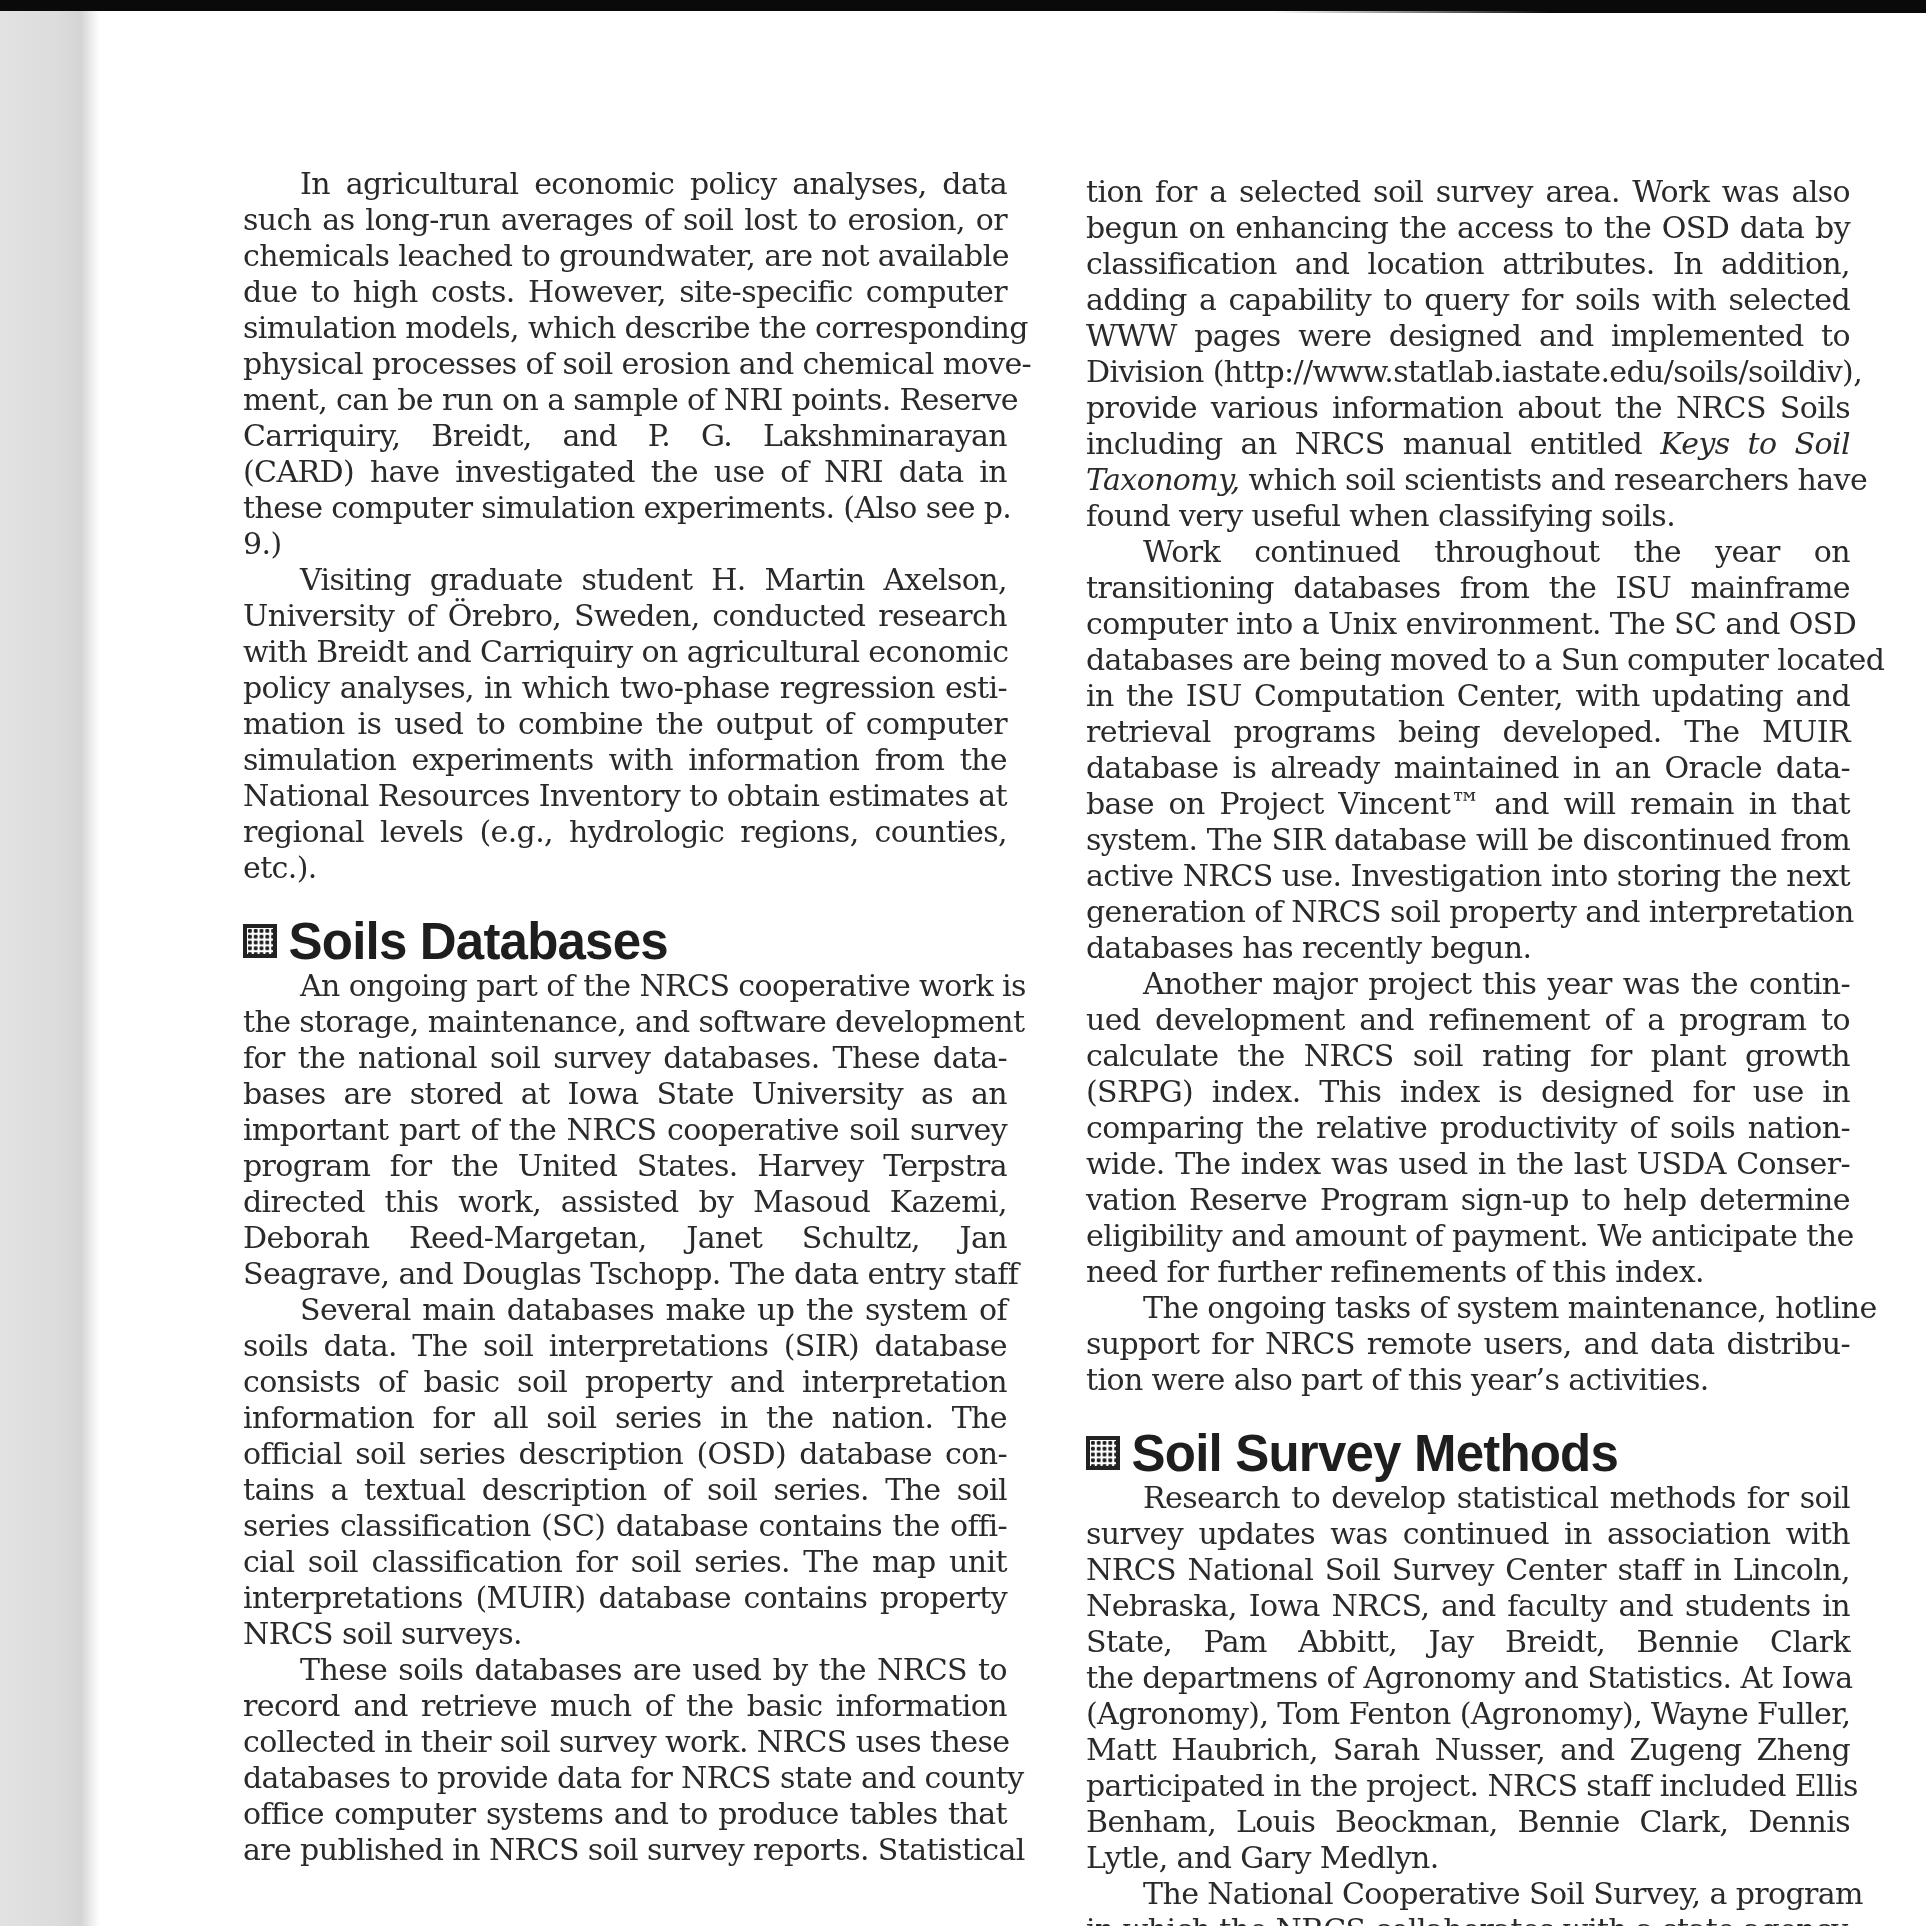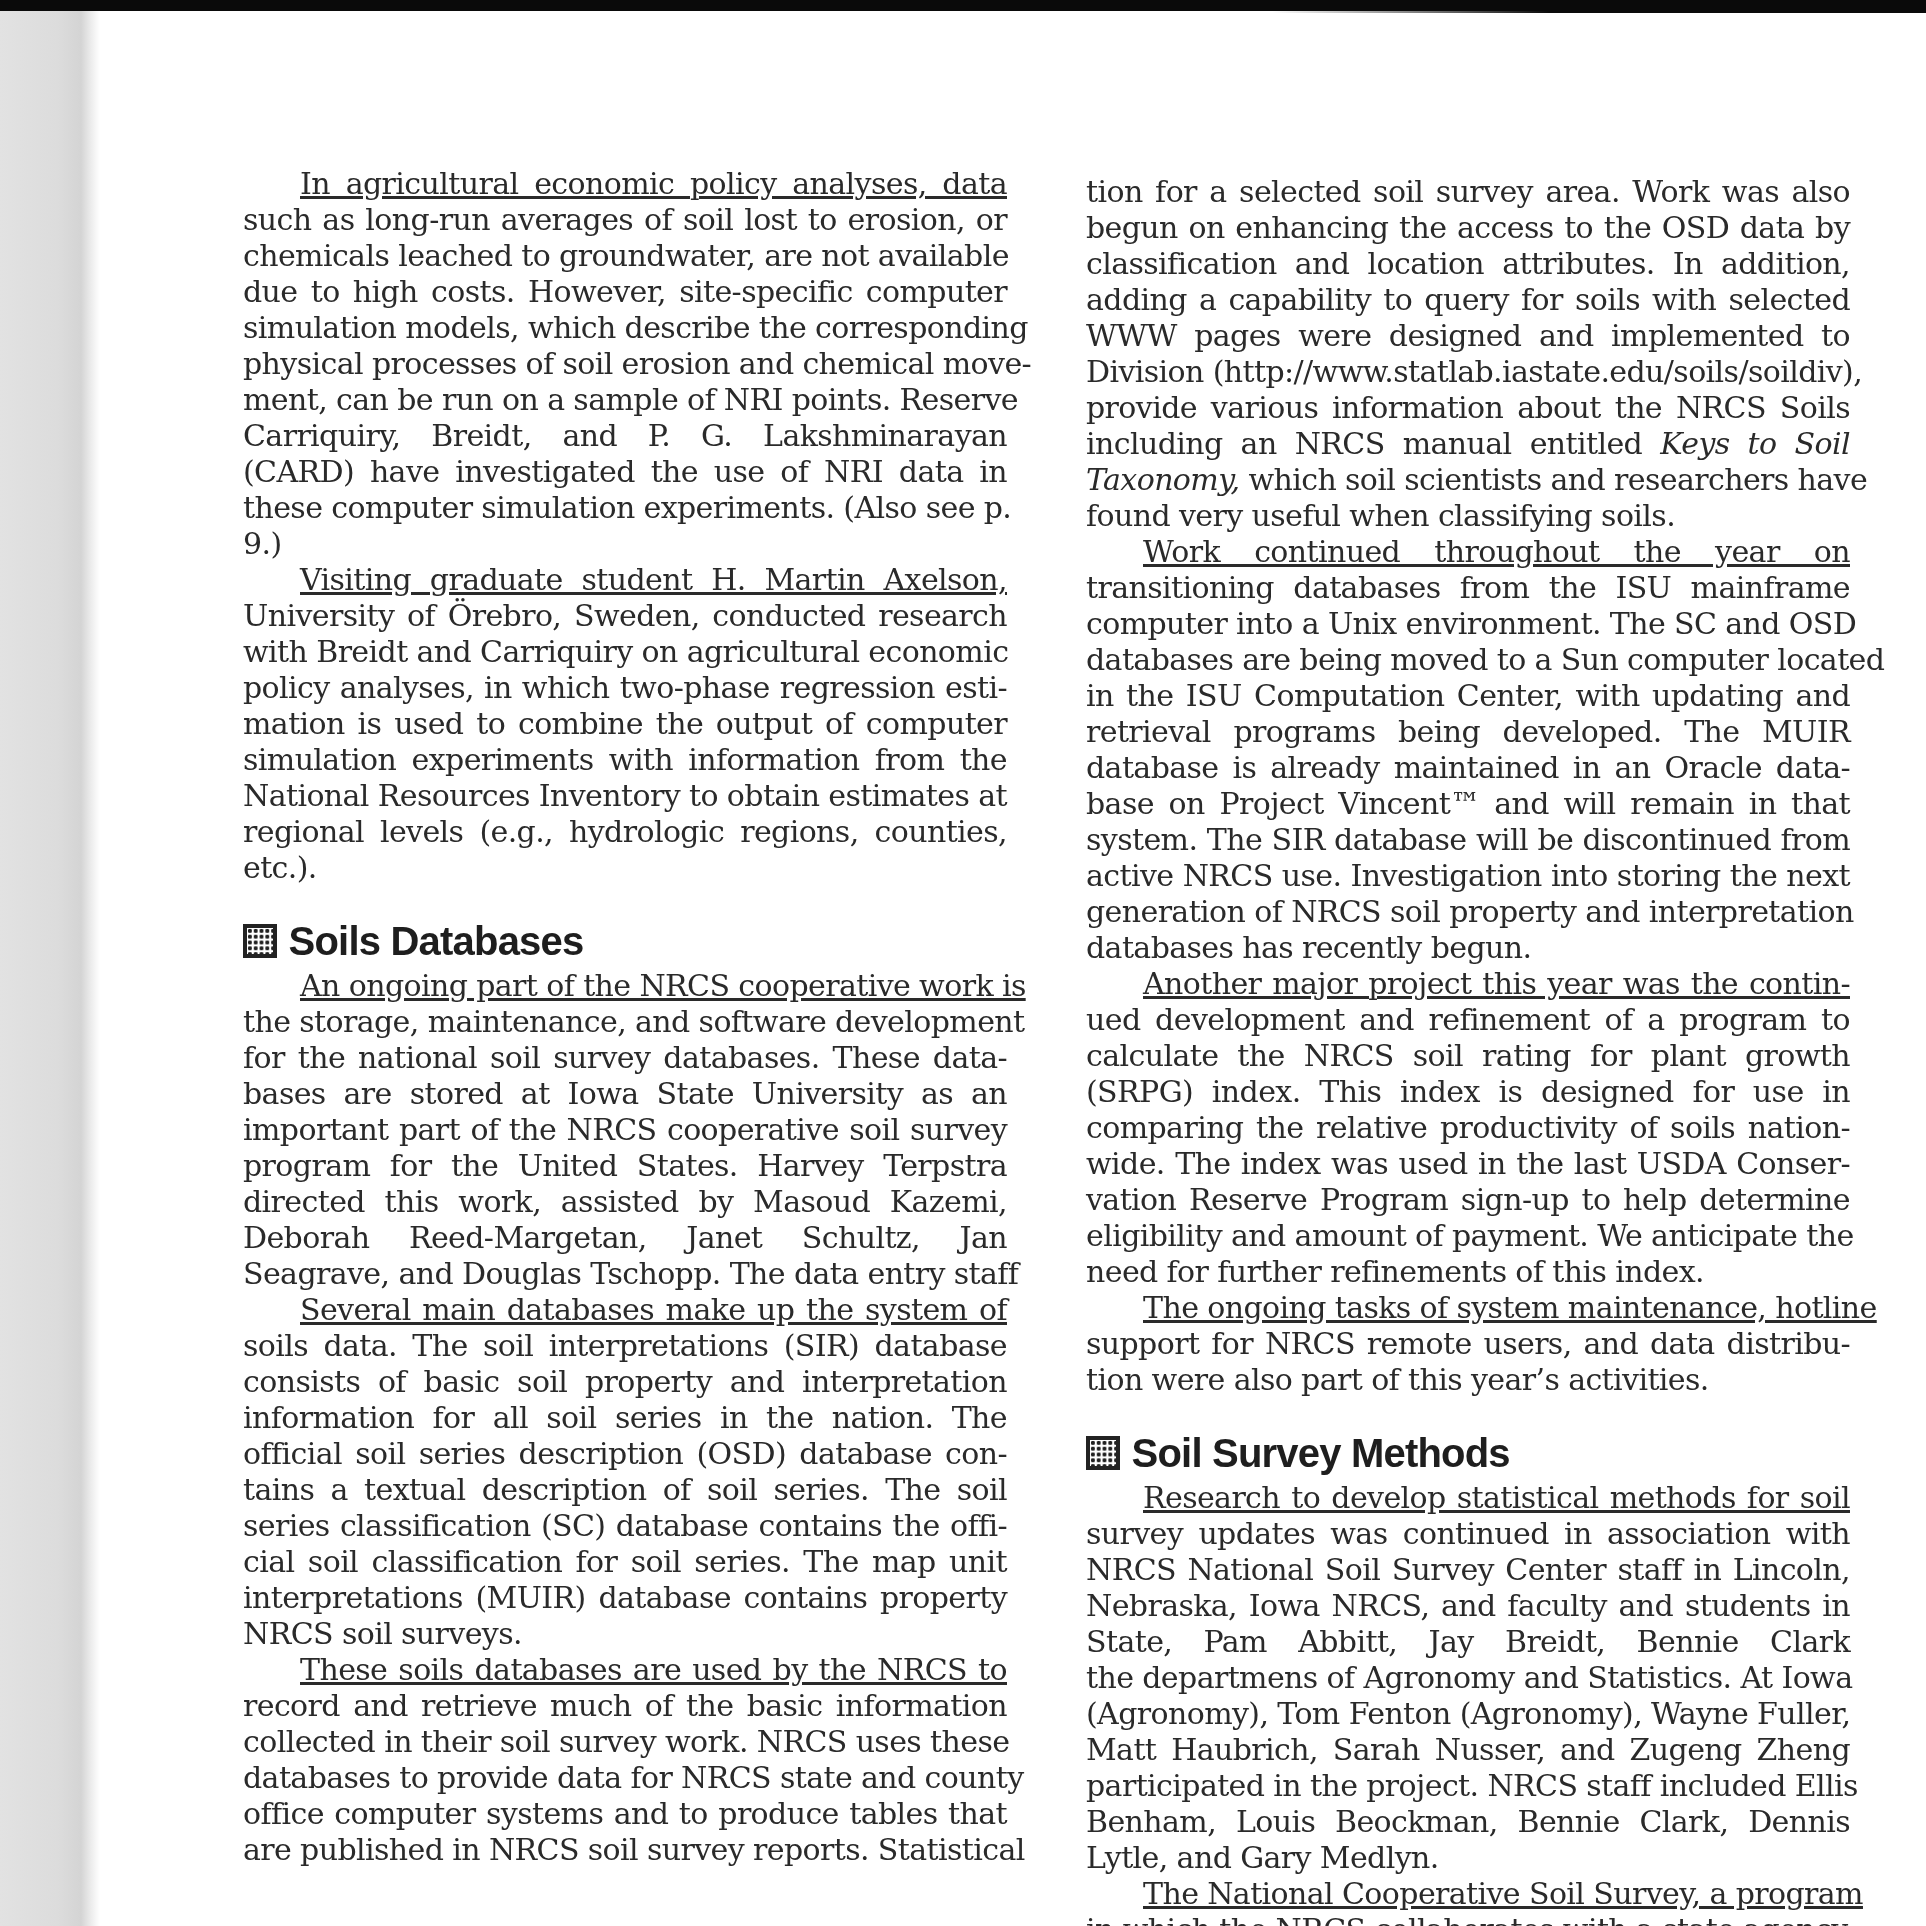--- a/index.html
+++ b/index.html
@@ -26,26 +26,26 @@
   }
   .col-left { left: 243px; top: 166px; }
   .col-right { left: 1086px; top: 174px; }
   .line {
     display: block; height: 36px; line-height: 36px;
     font-size: 30px; white-space: nowrap;
     text-align: justify; text-align-last: justify;
     letter-spacing: -0.6px;
   }
   .line.last { text-align-last: left; }
-  .line.indent { padding-left: 57px; text-decoration: underline; }
+  .line.indent { padding-left: 57px; }
   .heading {
     display: flex; align-items: center; height: 50px;
     margin-top: 30px; margin-bottom: 2.3px;
     font-family: "Liberation Sans", "DejaVu Sans", sans-serif;
-    font-weight: bold; font-size: 40px; color: #1e1e1e; letter-spacing: -0.8px;
+    font-weight: bold; font-size: 51px; color: #1e1e1e; letter-spacing: -0.8px;
   }
   .heading-icon {
     width: 34px; height: 34px; box-sizing: border-box; margin-right: 11.6px;
     border: 4.6px solid #222; background-color: #fff;
     background-image: radial-gradient(circle, #222 1.9px, transparent 2.3px);
     background-size: 5.8px 5.8px;
     flex: 0 0 auto;
   }
   .italic { font-style: italic; }
 </style>

